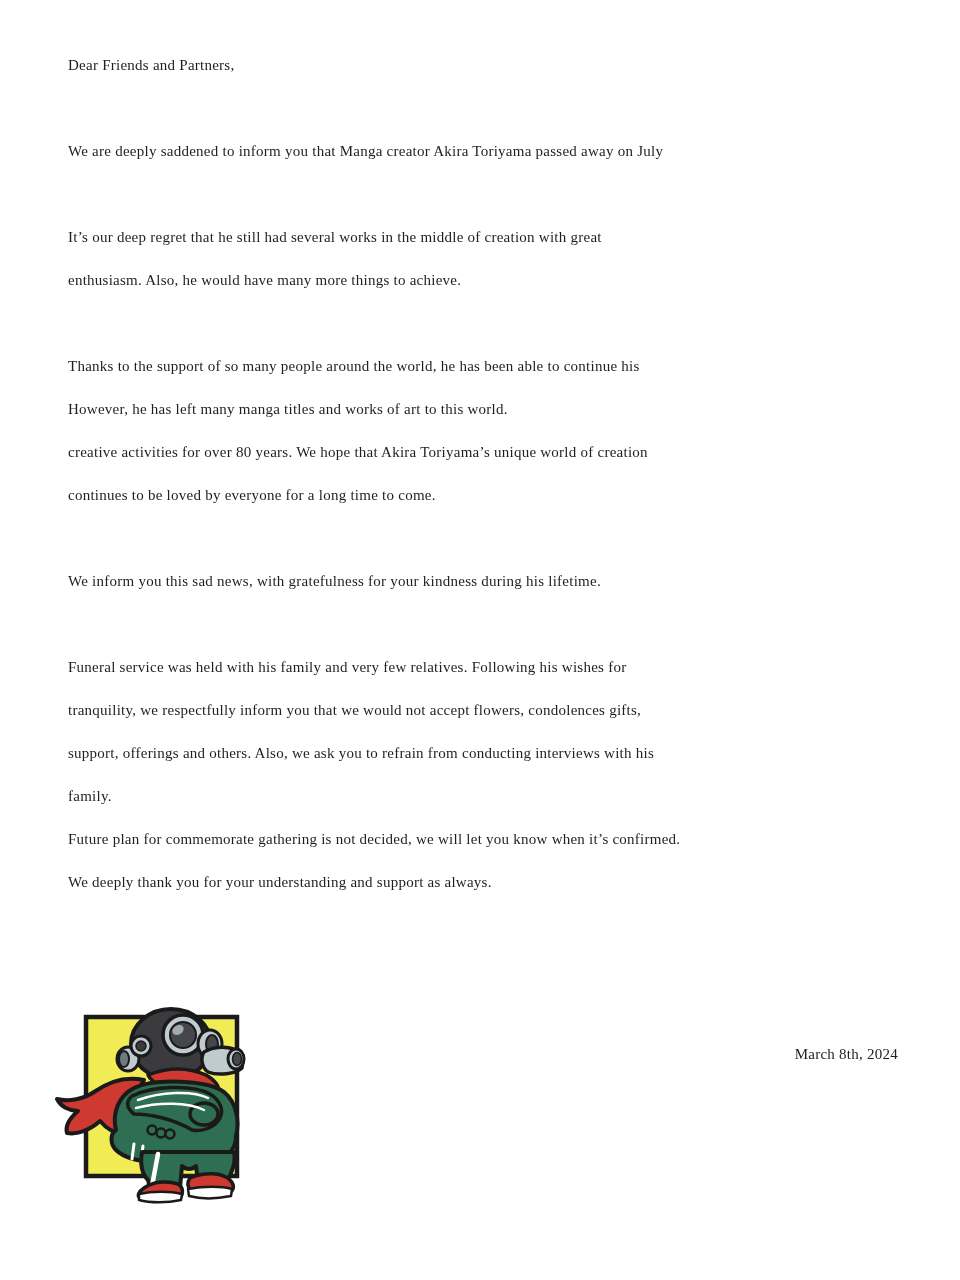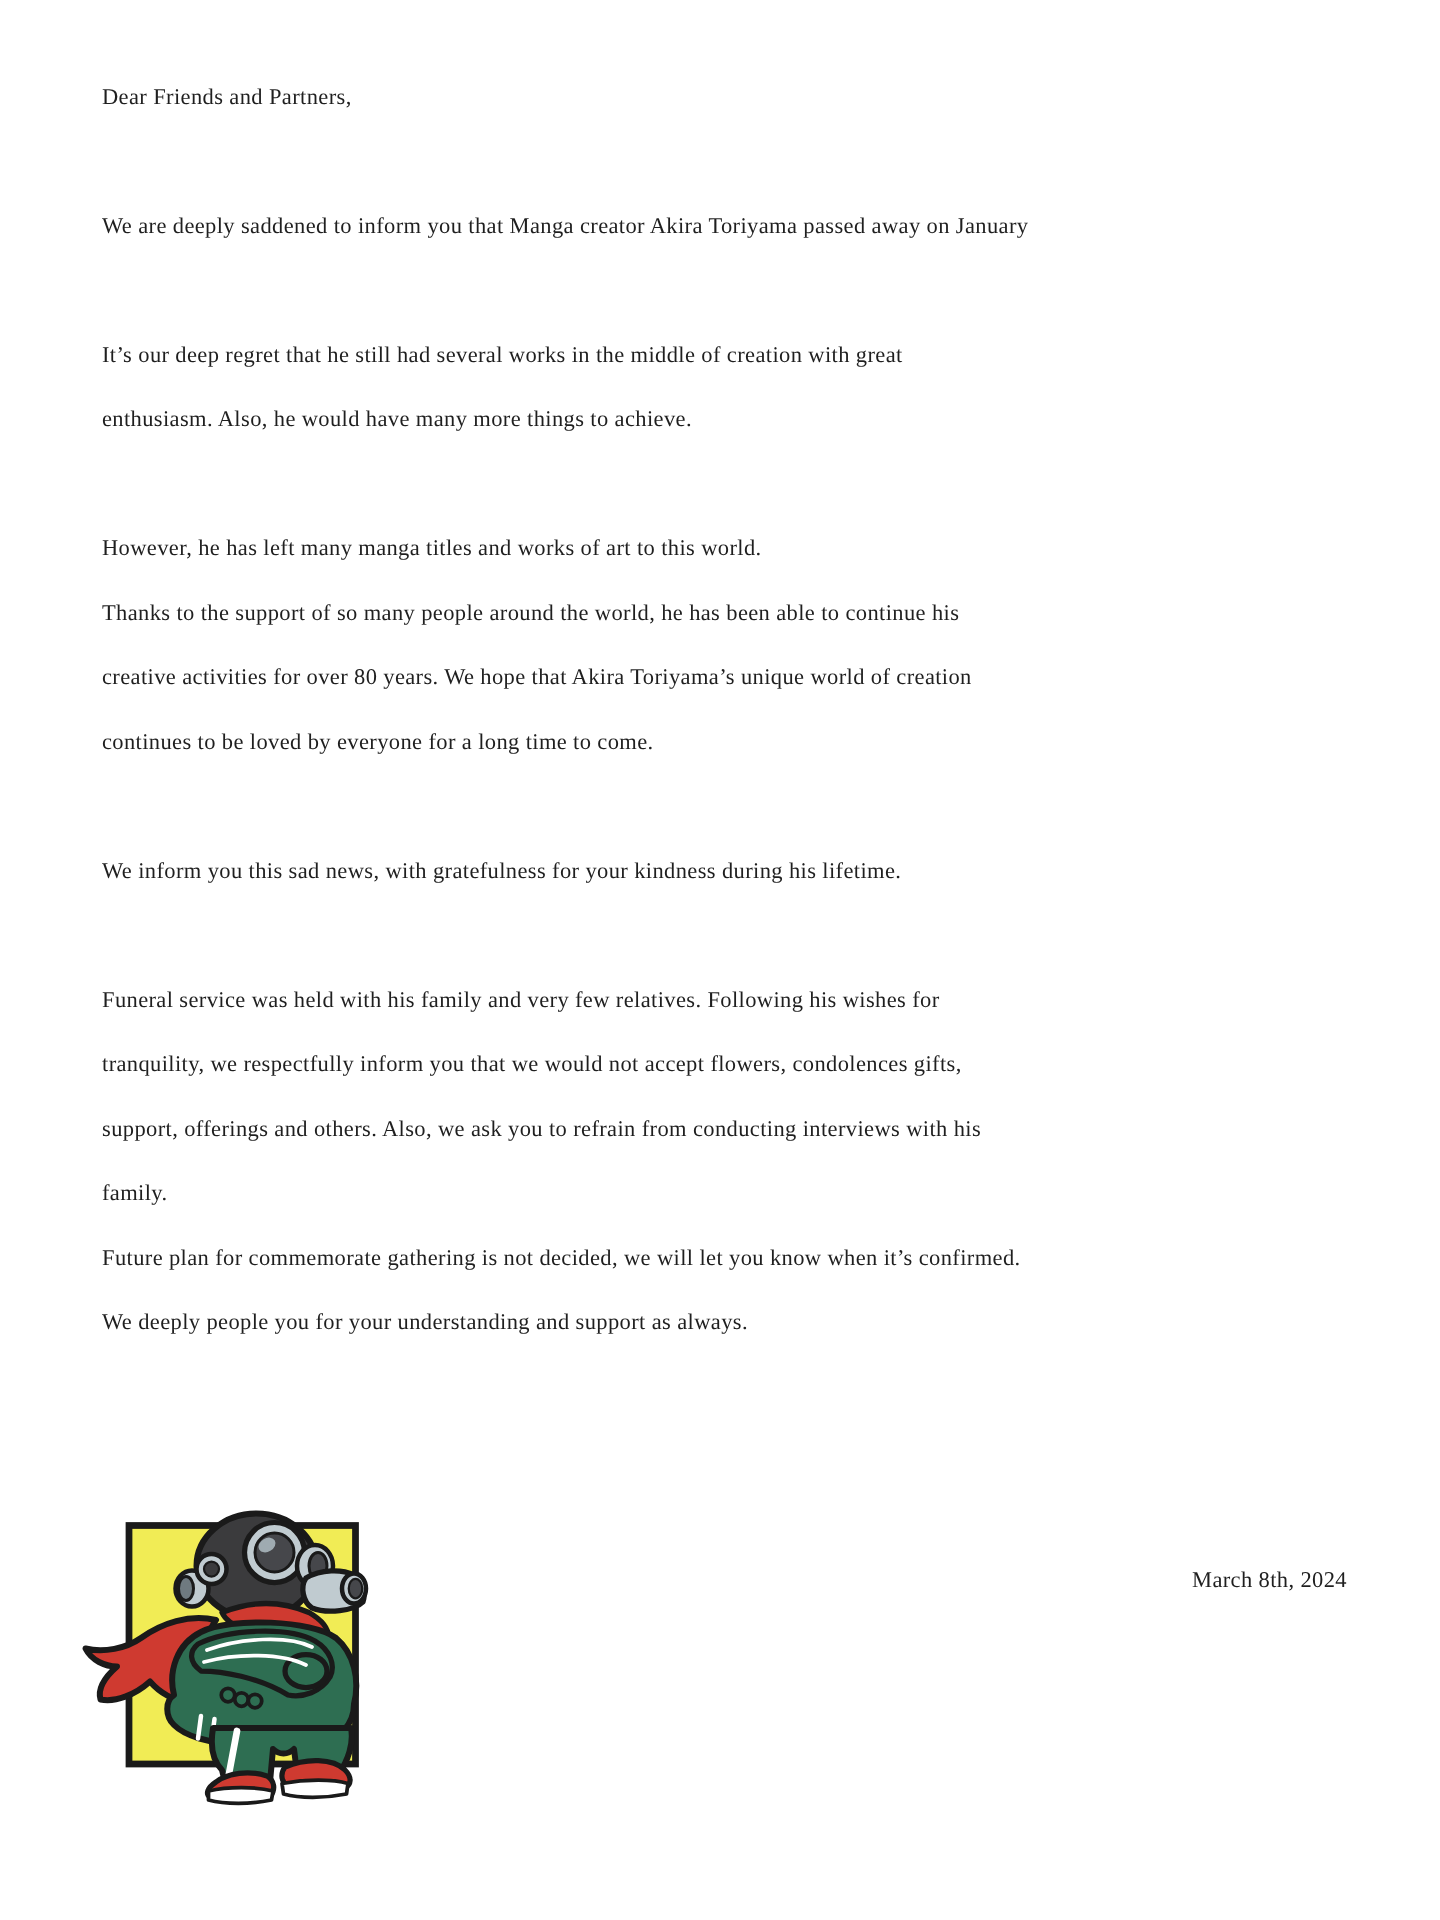--- a/index.html
+++ b/index.html
@@ -53,38 +53,38 @@
   .illustration svg { display: block; width: 100%; height: 100%; }
 </style>
 </head>
 <body>
 
 <div class="page">
 
   <main class="letter-body">
     <div class="line">Dear Friends and Partners,</div>
     <div class="line"></div>
-    <div class="line">We are deeply saddened to inform you that Manga creator Akira Toriyama passed away on January</div>
+    <div class="line">We are deeply saddened to inform you that Manga creator Akira Toriyama passed away on July</div>
     <div class="line"></div>
     <div class="line">It’s our deep regret that he still had several works in the middle of creation with great</div>
     <div class="line">enthusiasm. Also, he would have many more things to achieve.</div>
     <div class="line"></div>
+    <div class="line">Thanks to the support of so many people around the world, he has been able to continue his</div>
     <div class="line">However, he has left many manga titles and works of art to this world.</div>
-    <div class="line">Thanks to the support of so many people around the world, he has been able to continue his</div>
     <div class="line">creative activities for over 80 years. We hope that Akira Toriyama’s unique world of creation</div>
     <div class="line">continues to be loved by everyone for a long time to come.</div>
     <div class="line"></div>
     <div class="line">We inform you this sad news, with gratefulness for your kindness during his lifetime.</div>
     <div class="line"></div>
     <div class="line">Funeral service was held with his family and very few relatives. Following his wishes for</div>
     <div class="line">tranquility, we respectfully inform you that we would not accept flowers, condolences gifts,</div>
     <div class="line">support, offerings and others. Also, we ask you to refrain from conducting interviews with his</div>
     <div class="line">family.</div>
     <div class="line">Future plan for commemorate gathering is not decided, we will let you know when it’s confirmed.</div>
-    <div class="line">We deeply people you for your understanding and support as always.</div>
+    <div class="line">We deeply thank you for your understanding and support as always.</div>
   </main>
 
   <div class="date-line">March 8th, 2024</div>
 
   <figure class="illustration">
     <svg viewBox="0 0 205 215" xmlns="http://www.w3.org/2000/svg">
 
       <rect x="34" y="15" width="151" height="159" fill="#f1ec55" stroke="#1a1a1a" stroke-width="4.5"></rect>
 
       <g stroke-linejoin="round" stroke-linecap="round">

